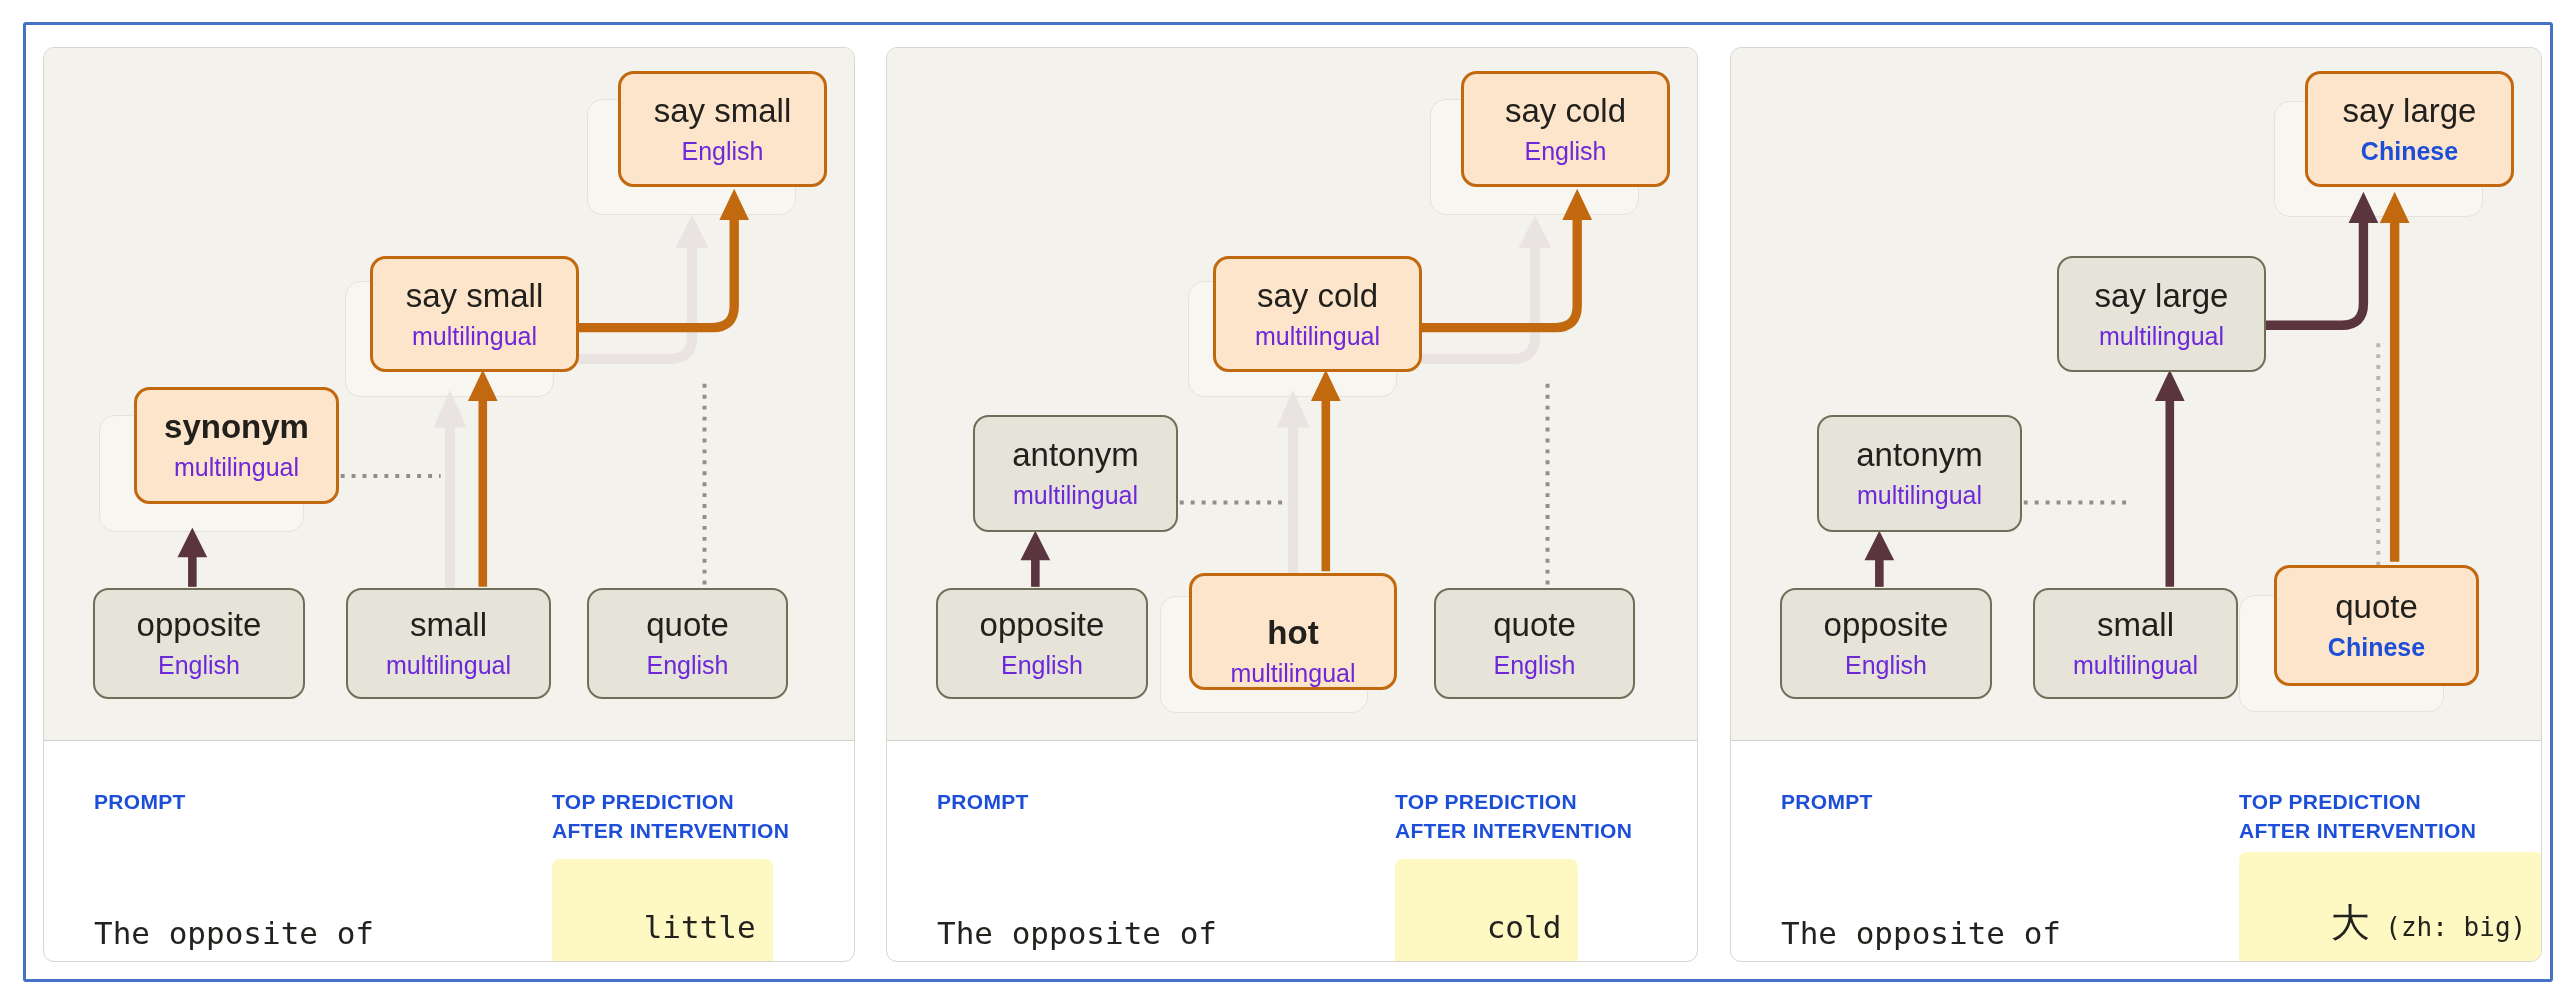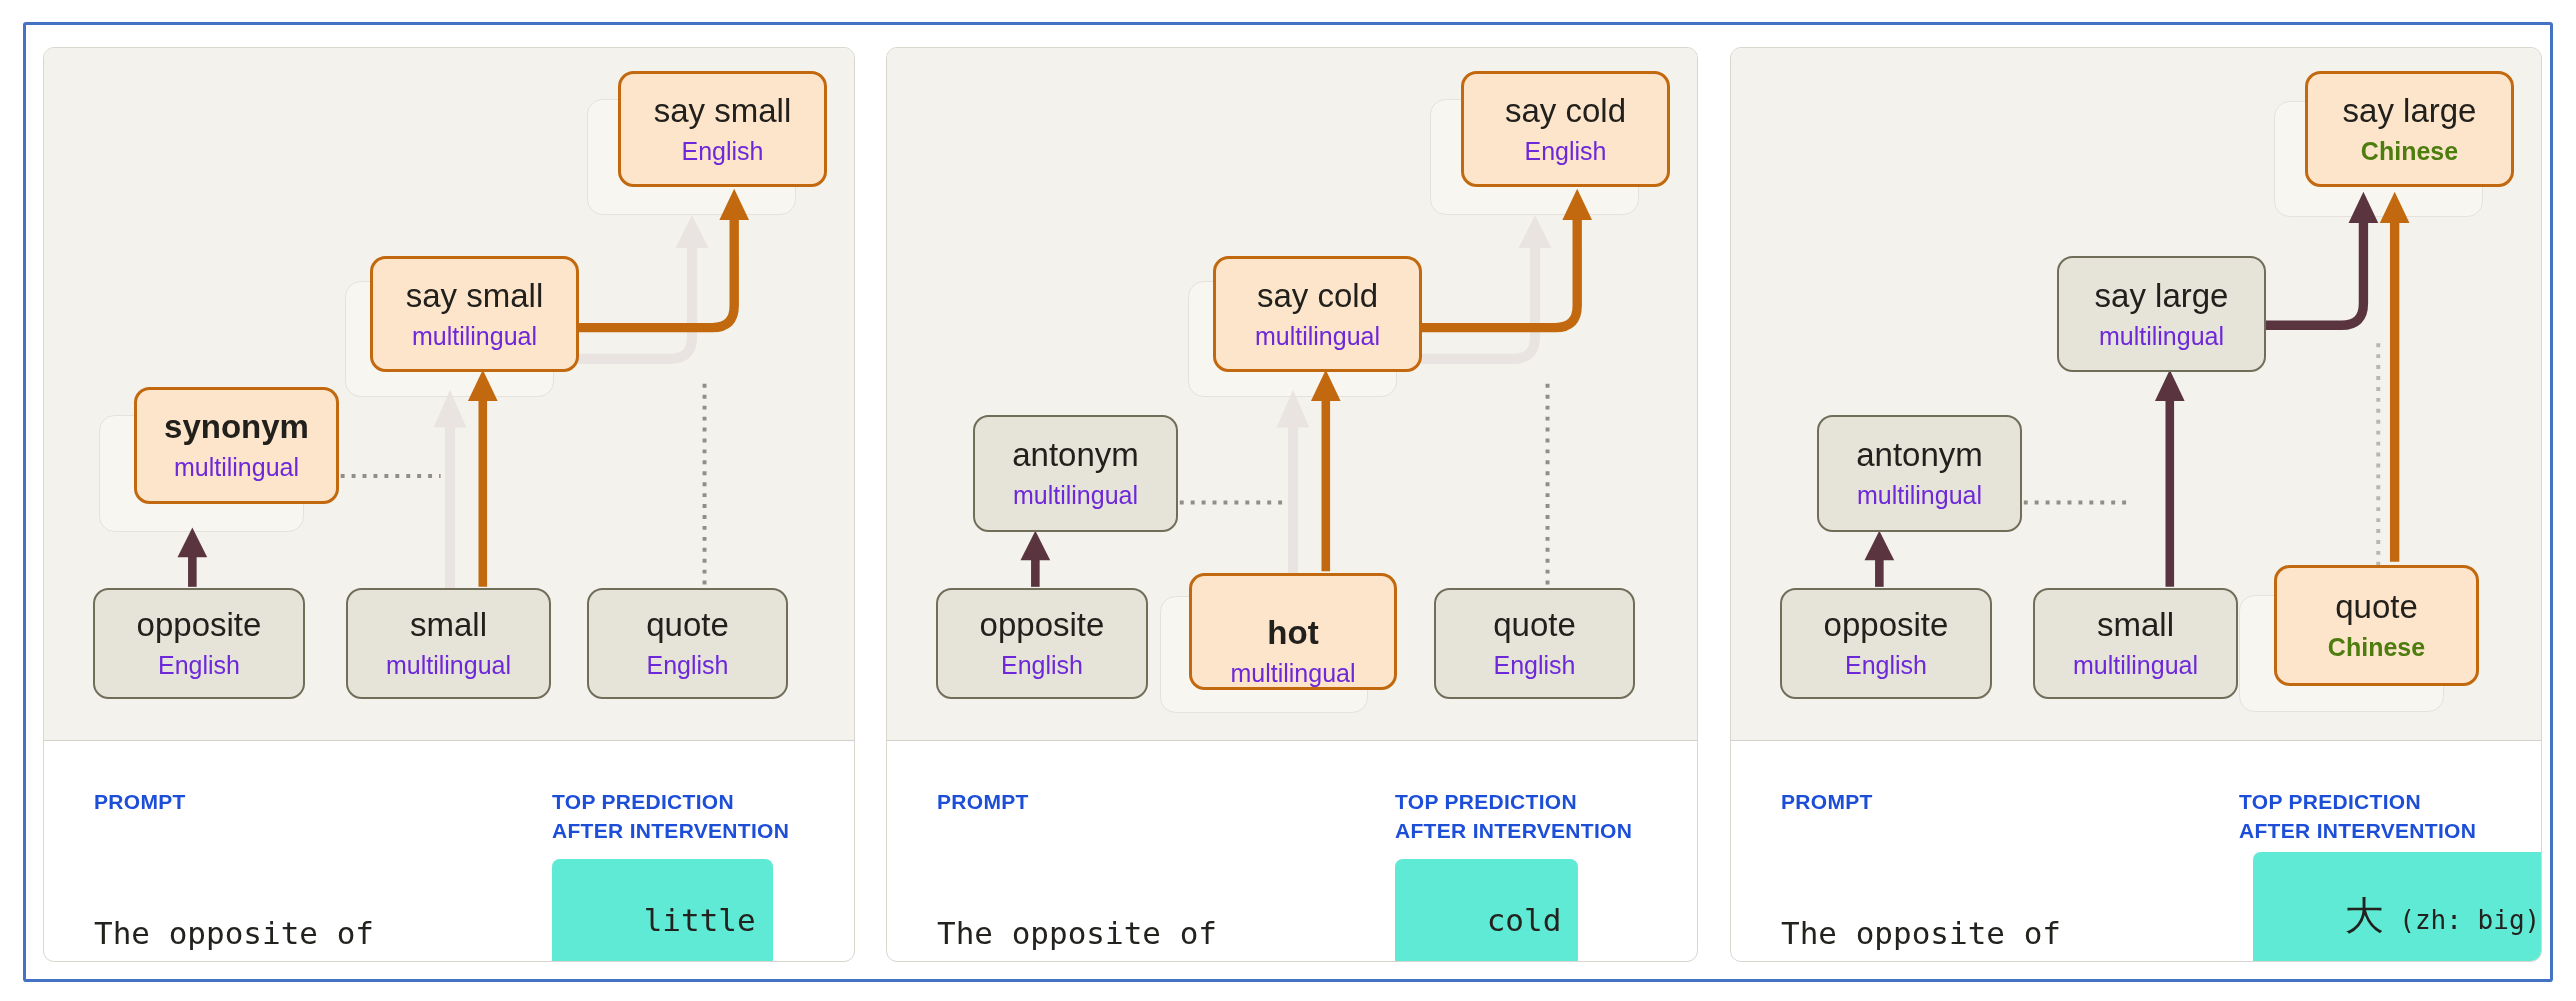--- a/index.html
+++ b/index.html
@@ -25,34 +25,34 @@
     position:absolute;box-sizing:border-box;z-index:3;
     display:flex;flex-direction:column;align-items:center;justify-content:center;
     gap:7.8px;border-radius:15.6px;text-align:center;
   }
   .node.gray{background:#e6e4d9;border:2.3px solid #706e59;}
   .node.orange{background:#fde5cb;border:3.9px solid #c2690f;}
   .node.ghost{background:#f7f6f0;border:1.6px solid #e4e2da;z-index:1;}
   .t1{font-size:33px;color:#21201c;line-height:1.12;}
   .t2{font-size:25px;color:#6d28d9;line-height:1.1;}
   .t1.bold{font-weight:700;}
-  .t2.bold{font-weight:700;color:#4d7c0f;}
+  .t2.bold{font-weight:700;color:#1d4ed8;}
   .ghost .t1{color:#eceade;}
   .ghost .t2{color:#dedcd0;}
   
   .flabel{
     position:absolute;font-weight:700;font-size:21px;color:#1d4ed8;
     letter-spacing:0.3px;line-height:1.38;z-index:4;
   }
   .prompt-text{
     position:absolute;font-family:"DejaVu Sans Mono","Liberation Mono",monospace;
     font-size:31px;color:#23221e;line-height:1.4;white-space:pre;z-index:4;
   }
   .chip{
-    position:absolute;background:#5eead4;border-radius:7.8px;padding:1px 17px;
+    position:absolute;background:#fef9c3;border-radius:7.8px;padding:8px 17px;
     font-family:"DejaVu Sans Mono","Liberation Mono",monospace;
     font-size:31px;color:#23221e;z-index:4;white-space:pre;
   }
   .chip .pred-zh{
     font-family:"Liberation Sans","DejaVu Sans",sans-serif;font-size:39px;
   }
   .p3 .chip .pred-text{font-size:26px;}
 </style>
 </head>
 <body>
@@ -264,17 +264,17 @@
 
   <div class="flabel" style="left:50px;top:740px;">PROMPT</div>
   <div class="prompt-text" style="left:50px;top:777px;">
     <div>The opposite of</div>
     
   </div>
   <div class="flabel" style="left:508px;top:740px;">
     <div>TOP PREDICTION</div>
     <div>AFTER INTERVENTION</div>
   </div>
-  <div class="chip" style="left:508px;top:804px;margin-left:14px;">
+  <div class="chip" style="left:508px;top:804px;">
     <span class="pred-zh">大</span><span class="pred-text"> (zh: big)</span>
   </div>
 </div>
 
 
 </body></html>

